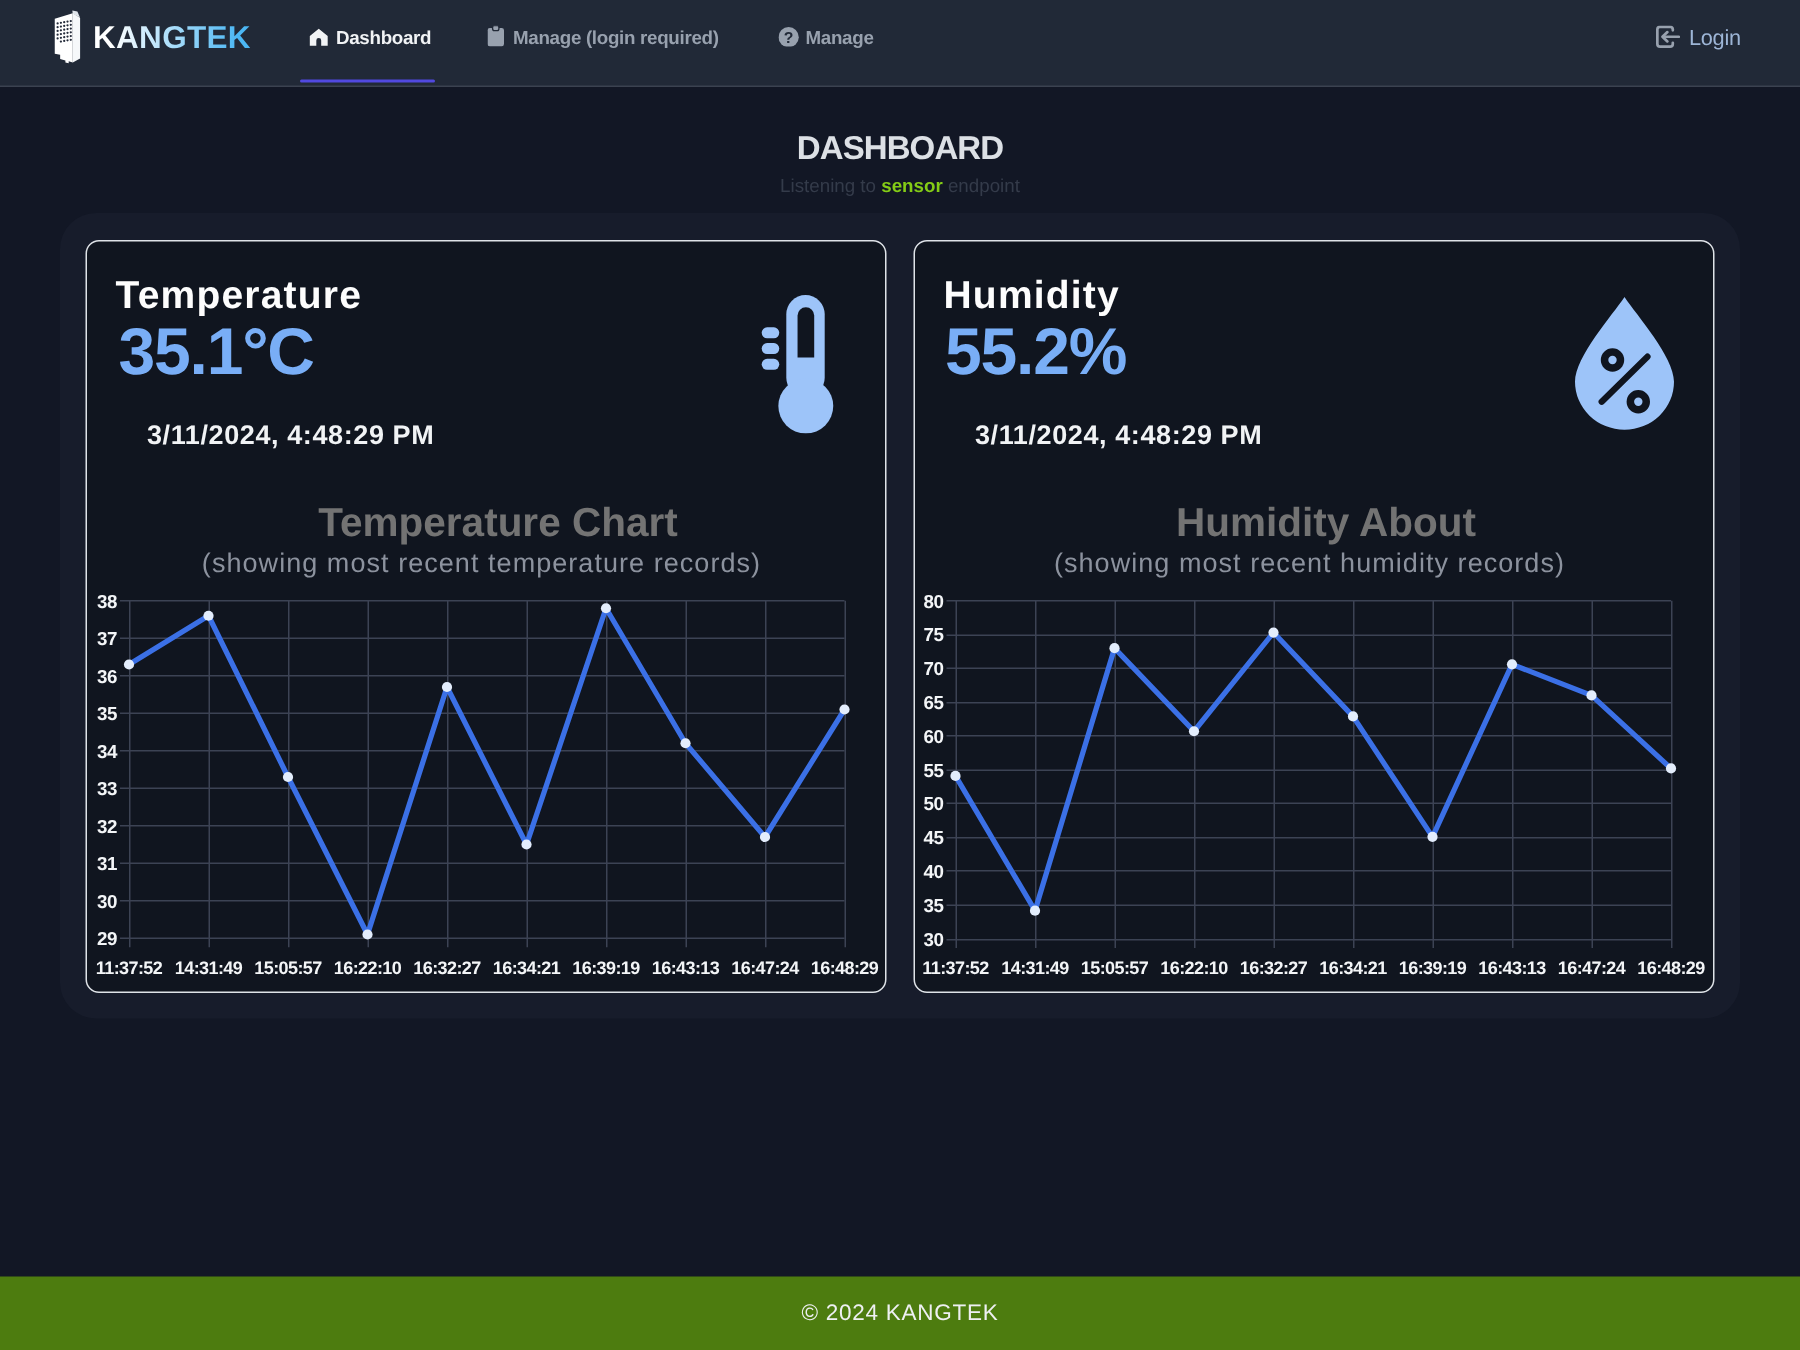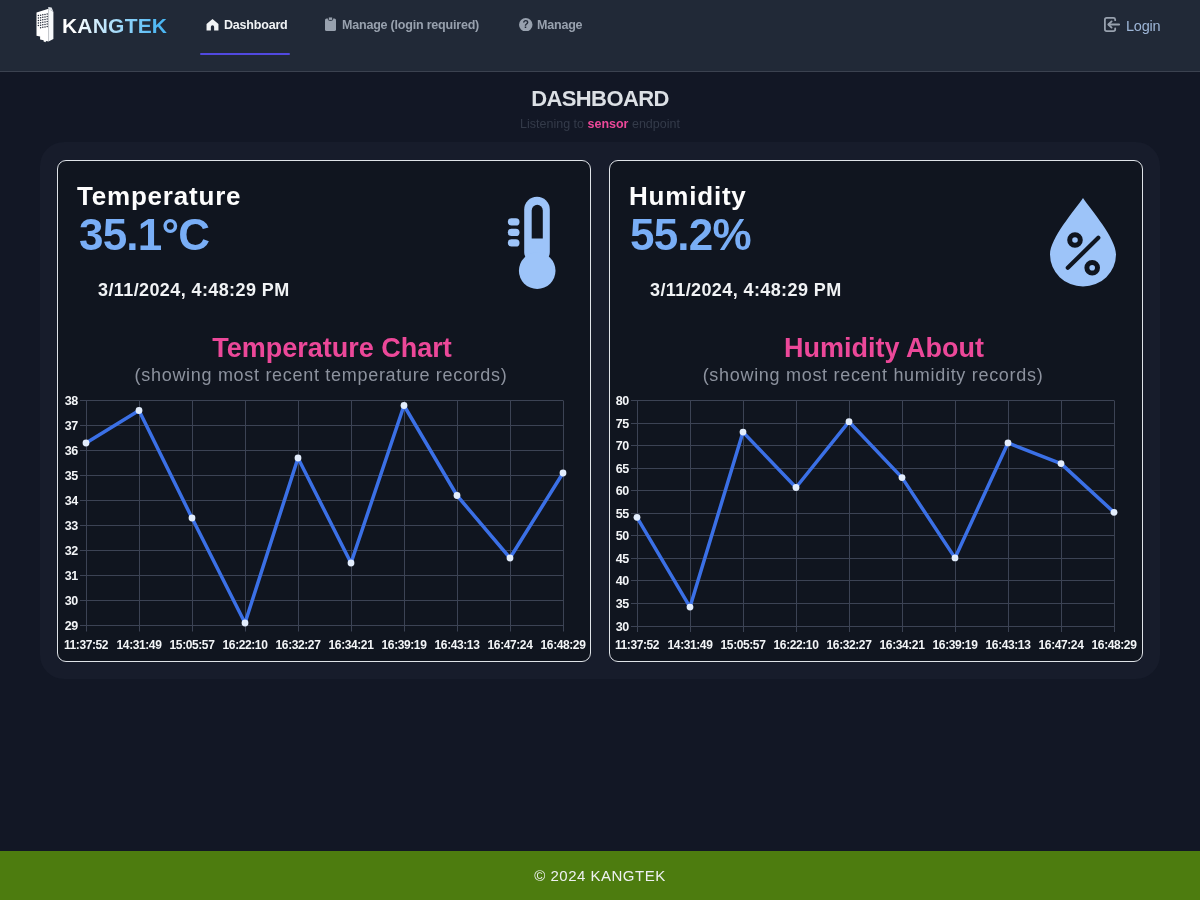--- a/index.html
+++ b/index.html
@@ -1,33 +1,33 @@
 <!DOCTYPE html>
 <html><head>
 <meta charset="utf-8">
 <style>
 * { margin:0; padding:0; box-sizing:border-box; }
 html,body { width:1200px; height:900px; overflow:hidden; }
 body { background:#121725; font-family:"Liberation Sans", sans-serif; position:relative; }
-.nav { position:absolute; left:0; top:0; width:1200px; height:72px; background:#212937; border-bottom:1.5px solid #3b4250; }
+.nav { position:absolute; left:0; top:0; width:1200px; height:58px; background:#212937; border-bottom:1.5px solid #3b4250; }
 .logo-text { position:absolute; left:62px; top:14px; font-size:21px; font-weight:bold; letter-spacing:0.2px;
   background:linear-gradient(90deg,#ffffff 0%, #ffffff 12%, #4cb7f4 92%); -webkit-background-clip:text; background-clip:text; color:transparent; }
 .navitem { position:absolute; top:18px; font-size:12.5px; font-weight:bold; color:#98a1ae; letter-spacing:-0.2px; }
 .underline { position:absolute; left:200px; top:53.2px; width:90px; height:2.3px; background:#5149e0; border-radius:2px; }
 .h1 { position:absolute; top:86px; left:0; width:1200px; text-align:center; font-size:22px; font-weight:bold; letter-spacing:-0.6px; color:#dce0e5; }
 .hsub { position:absolute; top:117px; left:0; width:1200px; text-align:center; font-size:12.5px; color:#343b4a; }
-.hsub b { color:#ec4899; }
+.hsub b { color:#84cc16; }
 .main { position:absolute; left:40px; top:142px; width:1120px; height:537px; background:#171c2b; border-radius:24px; }
 .card { position:absolute; top:160px; width:534px; height:502px; background:#10151f; border:1.5px solid #dfe3e8; border-radius:9px; }
 .card1 { left:57px; }
 .card2 { left:609px; }
 .ctitle { position:absolute; font-size:26px; font-weight:bold; color:#fdfdfd; letter-spacing:0.8px; }
 .cbig { position:absolute; font-size:44px; font-weight:bold; color:#79aef6; letter-spacing:-0.8px; }
 .cdate { position:absolute; font-size:18px; font-weight:bold; color:#f1f3f5; letter-spacing:0.4px;margin-left:20px; }
-.chtitle { position:absolute; width:534px; text-align:center; font-size:27px; font-weight:bold; color:#ec4899; letter-spacing:0;padding-left:16px; }
+.chtitle { position:absolute; width:534px; text-align:center; font-size:27px; font-weight:bold; color:#737373; letter-spacing:0;padding-left:16px; }
 .chsub { position:absolute; width:528px; text-align:center; font-size:18px; color:#8c929e; letter-spacing:0.7px; }
 .footer { position:absolute; left:0; top:851px; width:1200px; height:49px; background:#4d7c0f; }
 .footer div { text-align:center; font-size:15px; color:#eef0f2; letter-spacing:0.5px; margin-top:16px; }
 </style>
 </head>
 <body>
 <div class="main"></div>
 <div class="nav">
   <svg style="position:absolute;left:35px;top:6px" width="20" height="37" viewBox="0 0 20 37">
 <path d="M13.2,1.0 L16.6,1.6 L18.3,5.6 L13.5,3.2 Z" fill="#dfe4ea"></path>

